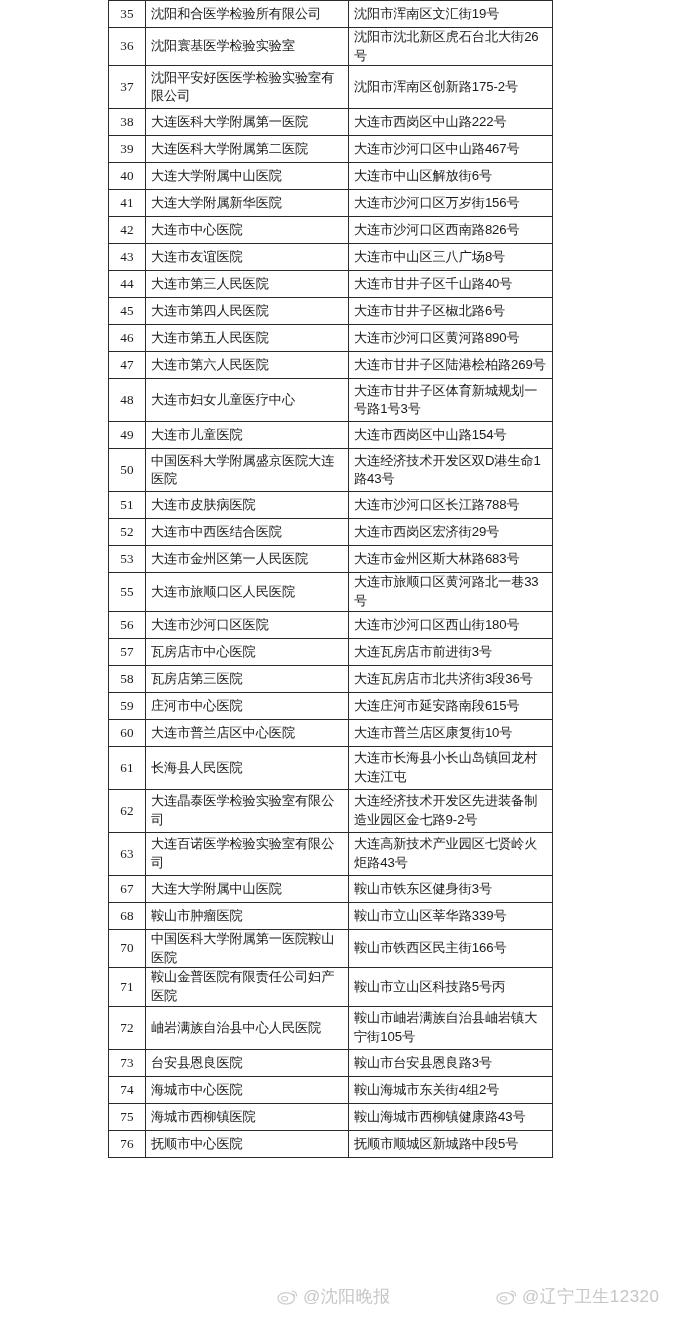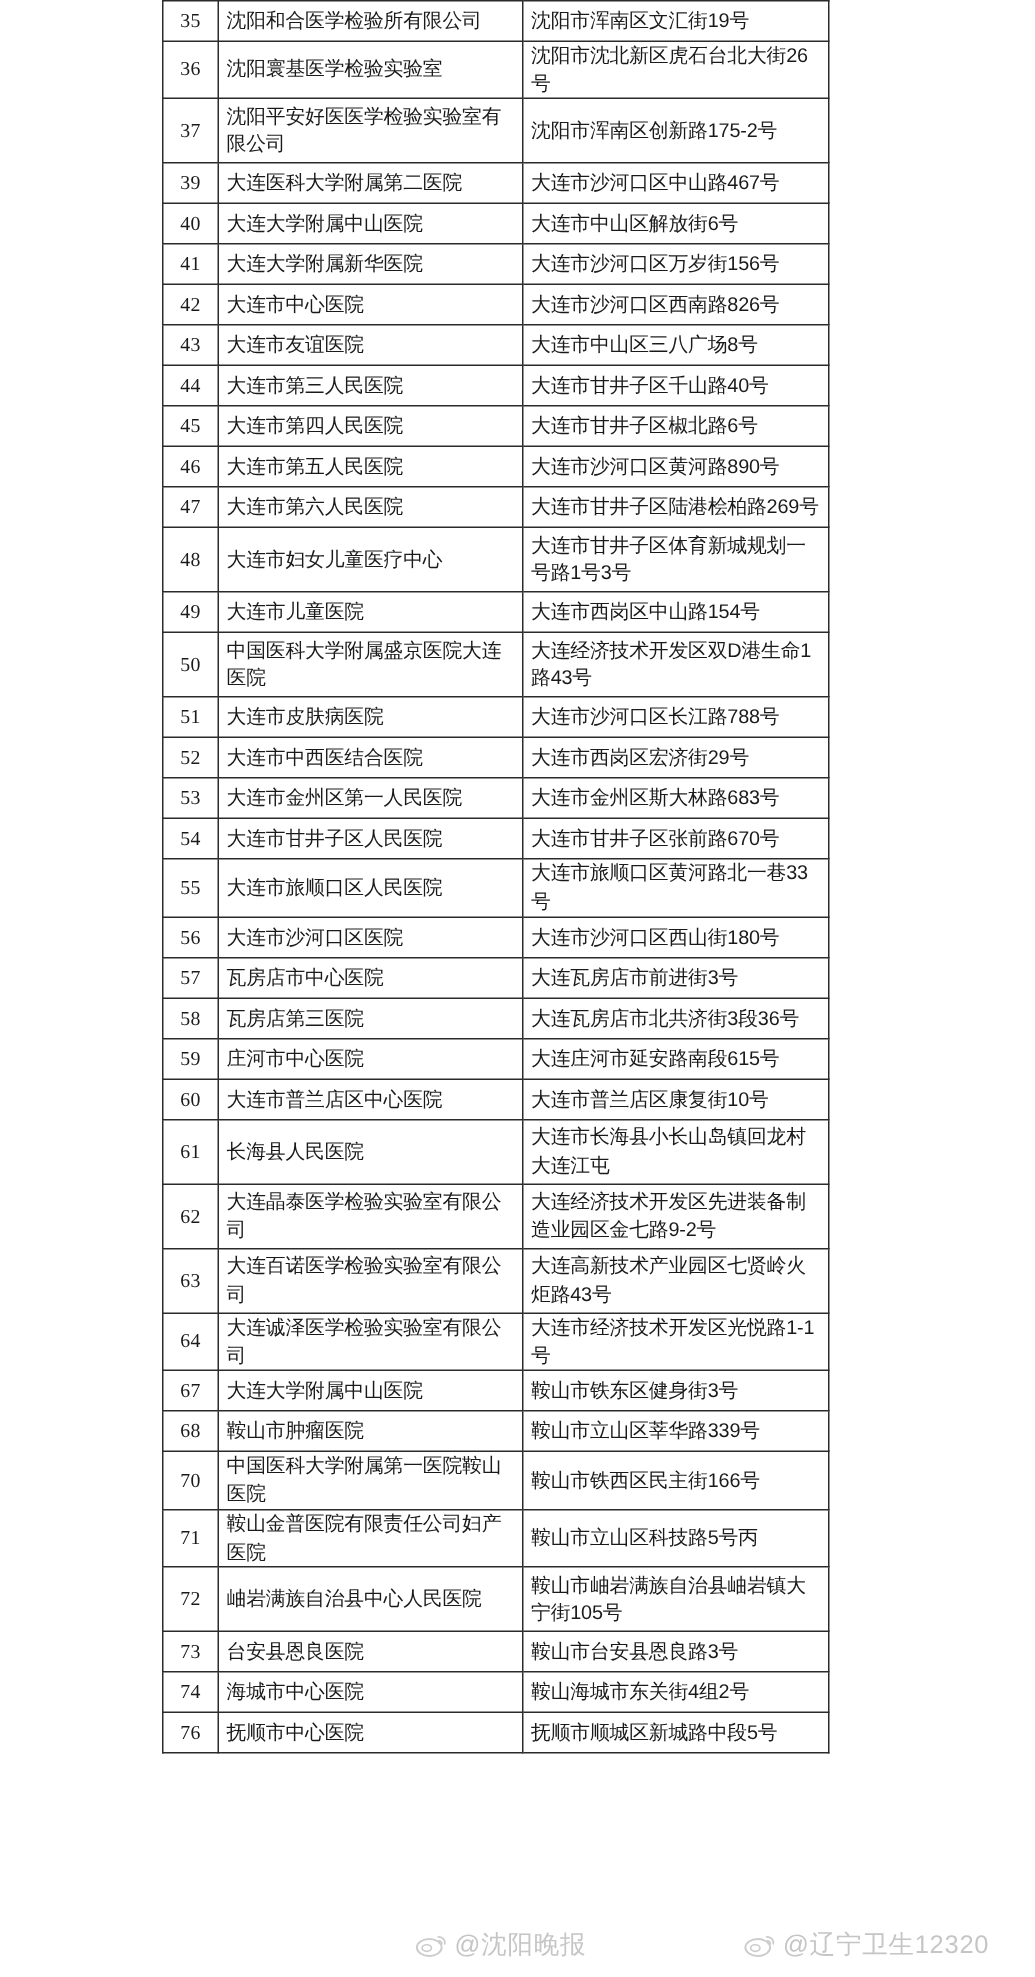--- a/index.html
+++ b/index.html
@@ -122,20 +122,25 @@
             <td class="idx">36</td>
             <td class="name">沈阳寰基医学检验实验室</td>
             <td class="addr">沈阳市沈北新区虎石台北大街26号</td>
           </tr>
           <tr class="r2">
             <td class="idx">37</td>
             <td class="name">沈阳平安好医医学检验实验室有限公司</td>
             <td class="addr">沈阳市浑南区创新路175-2号</td>
           </tr>
           <tr class="r1">
+            <td class="idx">38</td>
+            <td class="name">大连医科大学附属第一医院</td>
+            <td class="addr">大连市西岗区中山路222号</td>
+          </tr>
+          <tr class="r1">
             <td class="idx">39</td>
             <td class="name">大连医科大学附属第二医院</td>
             <td class="addr">大连市沙河口区中山路467号</td>
           </tr>
           <tr class="r1">
             <td class="idx">40</td>
             <td class="name">大连大学附属中山医院</td>
             <td class="addr">大连市中山区解放街6号</td>
           </tr>
           <tr class="r1">
@@ -197,25 +202,20 @@
             <td class="idx">52</td>
             <td class="name">大连市中西医结合医院</td>
             <td class="addr">大连市西岗区宏济街29号</td>
           </tr>
           <tr class="r1">
             <td class="idx">53</td>
             <td class="name">大连市金州区第一人民医院</td>
             <td class="addr">大连市金州区斯大林路683号</td>
           </tr>
           <tr class="r1">
-            <td class="idx">54</td>
-            <td class="name">大连市甘井子区人民医院</td>
-            <td class="addr">大连市甘井子区张前路670号</td>
-          </tr>
-          <tr class="r1">
             <td class="idx">55</td>
             <td class="name">大连市旅顺口区人民医院</td>
             <td class="addr">大连市旅顺口区黄河路北一巷33号</td>
           </tr>
           <tr class="r1">
             <td class="idx">56</td>
             <td class="name">大连市沙河口区医院</td>
             <td class="addr">大连市沙河口区西山街180号</td>
           </tr>
           <tr class="r1">
@@ -247,25 +247,20 @@
             <td class="idx">62</td>
             <td class="name">大连晶泰医学检验实验室有限公司</td>
             <td class="addr">大连经济技术开发区先进装备制造业园区金七路9-2号</td>
           </tr>
           <tr class="r2">
             <td class="idx">63</td>
             <td class="name">大连百诺医学检验实验室有限公司</td>
             <td class="addr">大连高新技术产业园区七贤岭火炬路43号</td>
           </tr>
           <tr class="r1">
-            <td class="idx">64</td>
-            <td class="name">大连诚泽医学检验实验室有限公司</td>
-            <td class="addr">大连市经济技术开发区光悦路1-1号</td>
-          </tr>
-          <tr class="r1">
             <td class="idx">67</td>
             <td class="name">大连大学附属中山医院</td>
             <td class="addr">鞍山市铁东区健身街3号</td>
           </tr>
           <tr class="r1">
             <td class="idx">68</td>
             <td class="name">鞍山市肿瘤医院</td>
             <td class="addr">鞍山市立山区莘华路339号</td>
           </tr>
           <tr class="r1">
@@ -285,20 +280,25 @@
           </tr>
           <tr class="r1">
             <td class="idx">73</td>
             <td class="name">台安县恩良医院</td>
             <td class="addr">鞍山市台安县恩良路3号</td>
           </tr>
           <tr class="r1">
             <td class="idx">74</td>
             <td class="name">海城市中心医院</td>
             <td class="addr">鞍山海城市东关街4组2号</td>
+          </tr>
+          <tr class="r1">
+            <td class="idx">75</td>
+            <td class="name">海城市西柳镇医院</td>
+            <td class="addr">鞍山海城市西柳镇健康路43号</td>
           </tr>
           <tr class="r1">
             <td class="idx">76</td>
             <td class="name">抚顺市中心医院</td>
             <td class="addr">抚顺市顺城区新城路中段5号</td>
           </tr>
         </tbody>
     </table>
   </div>
 

